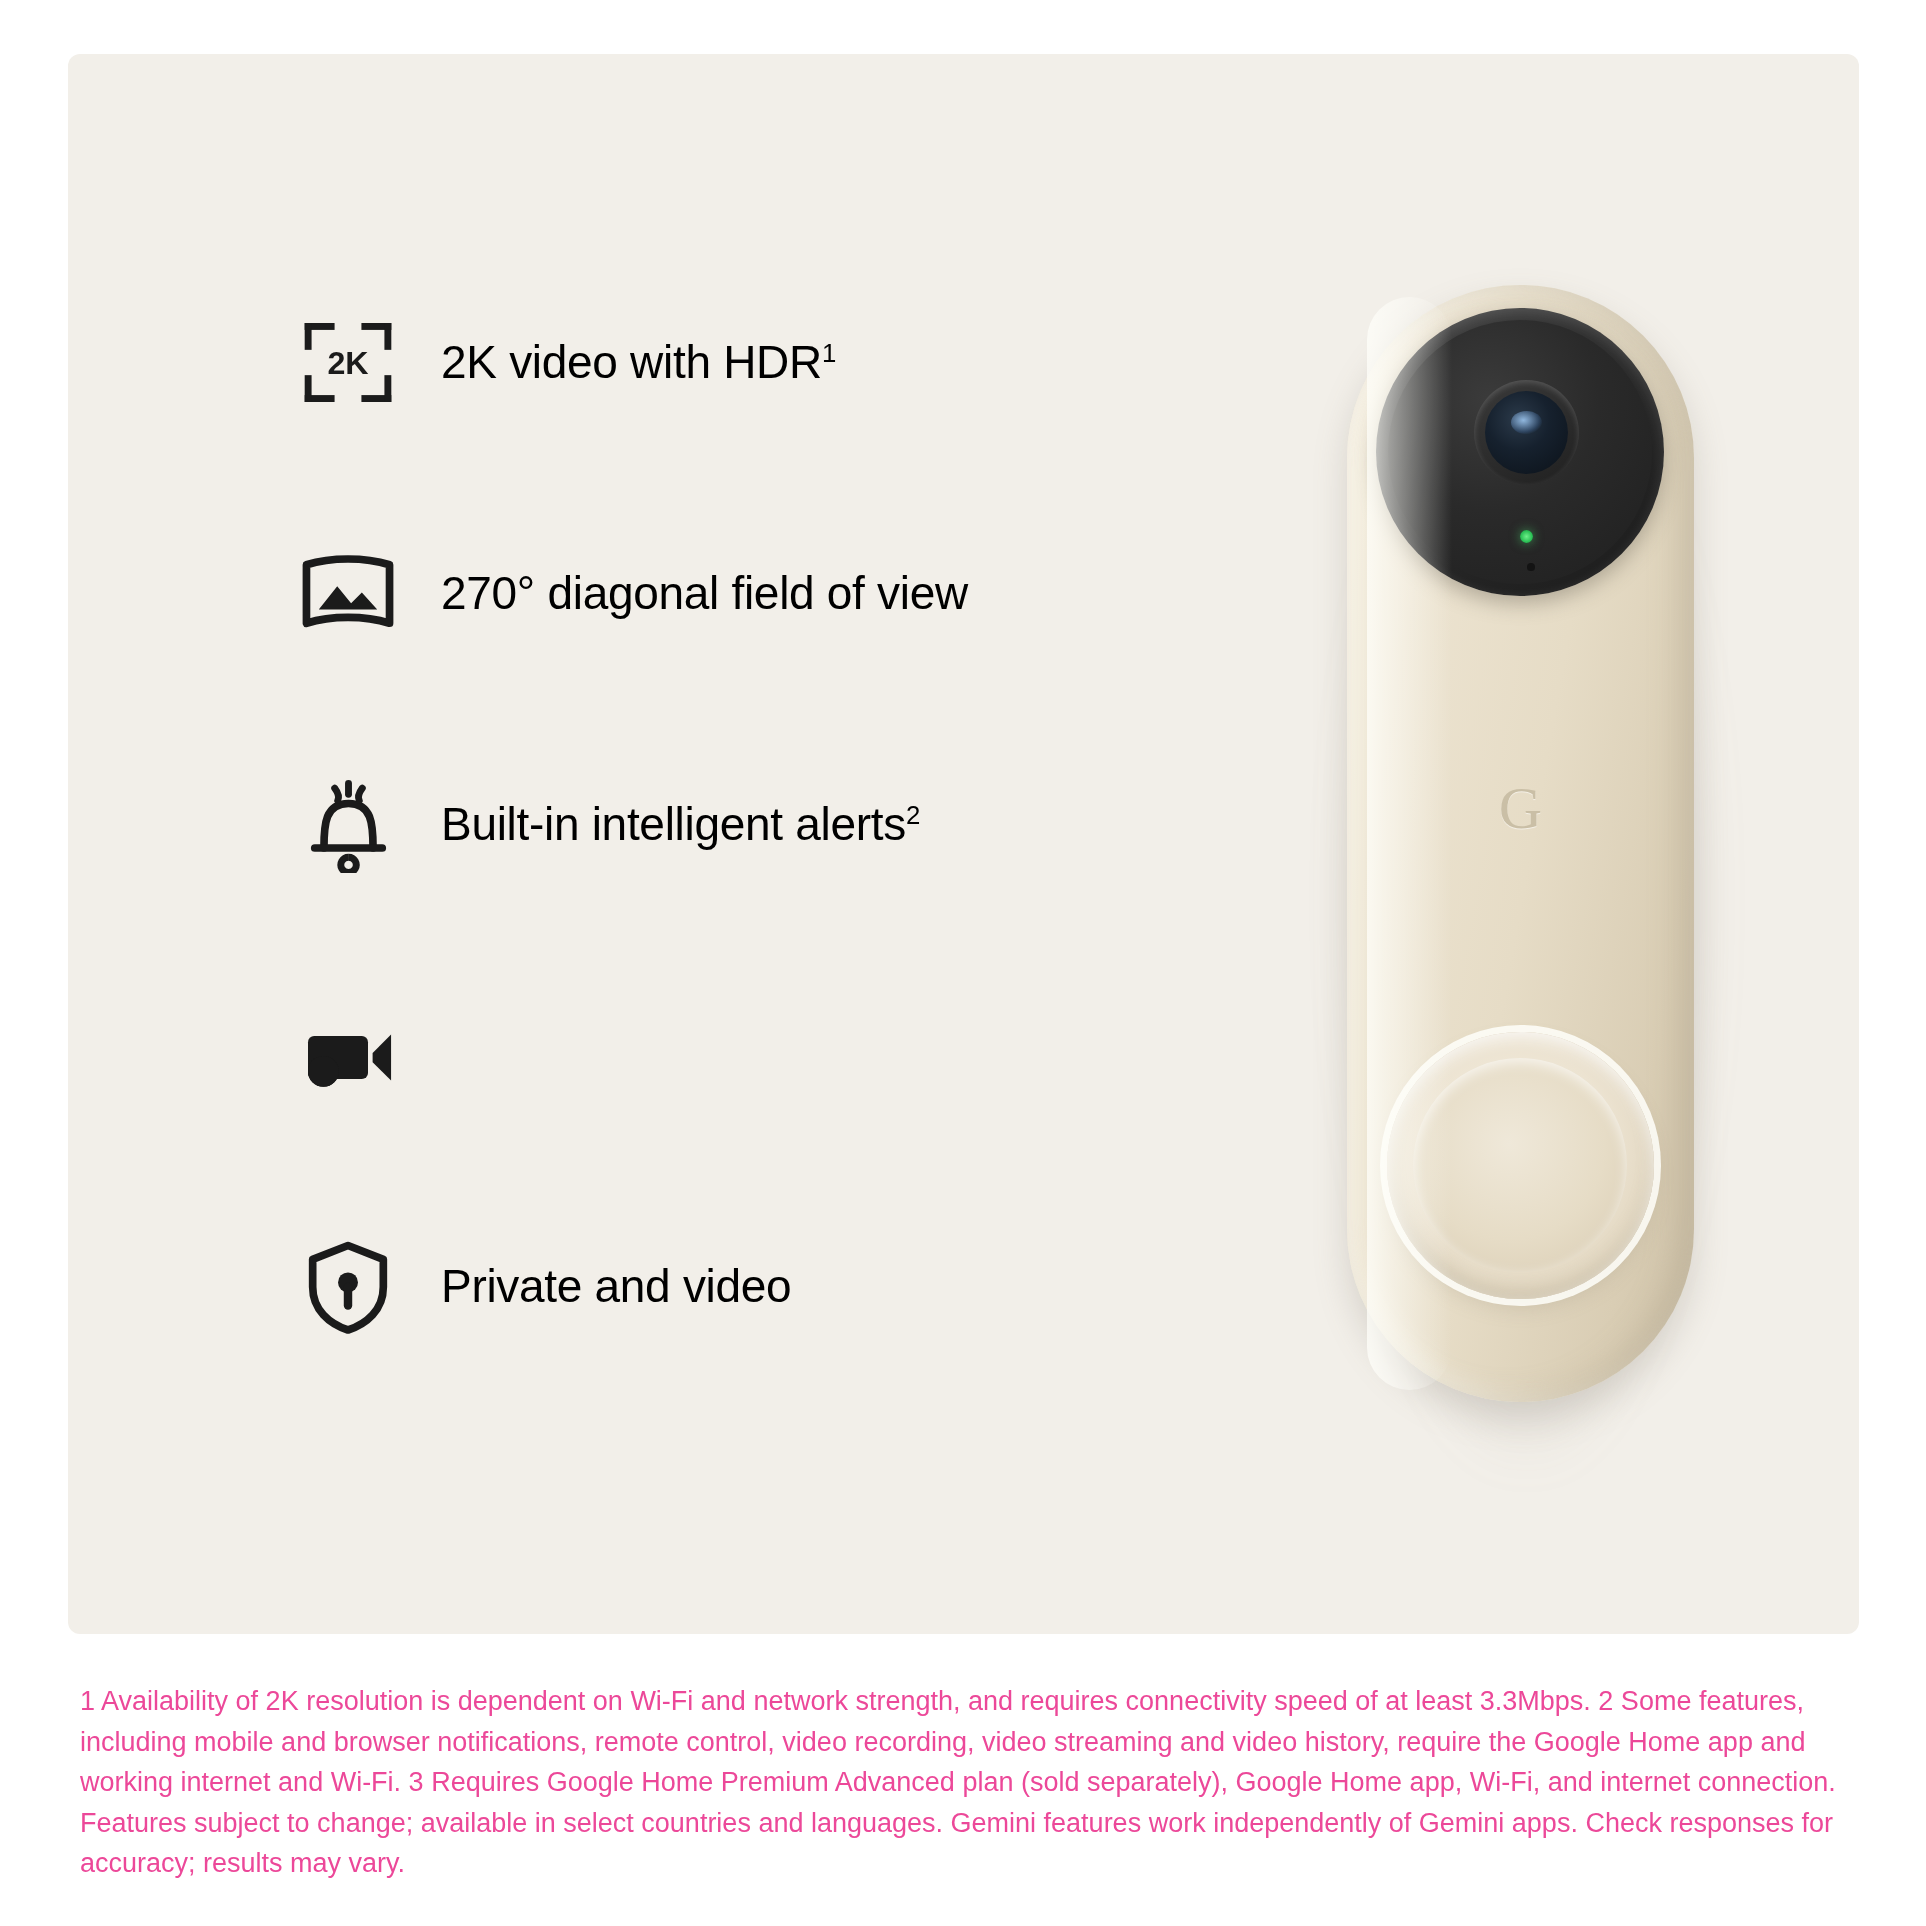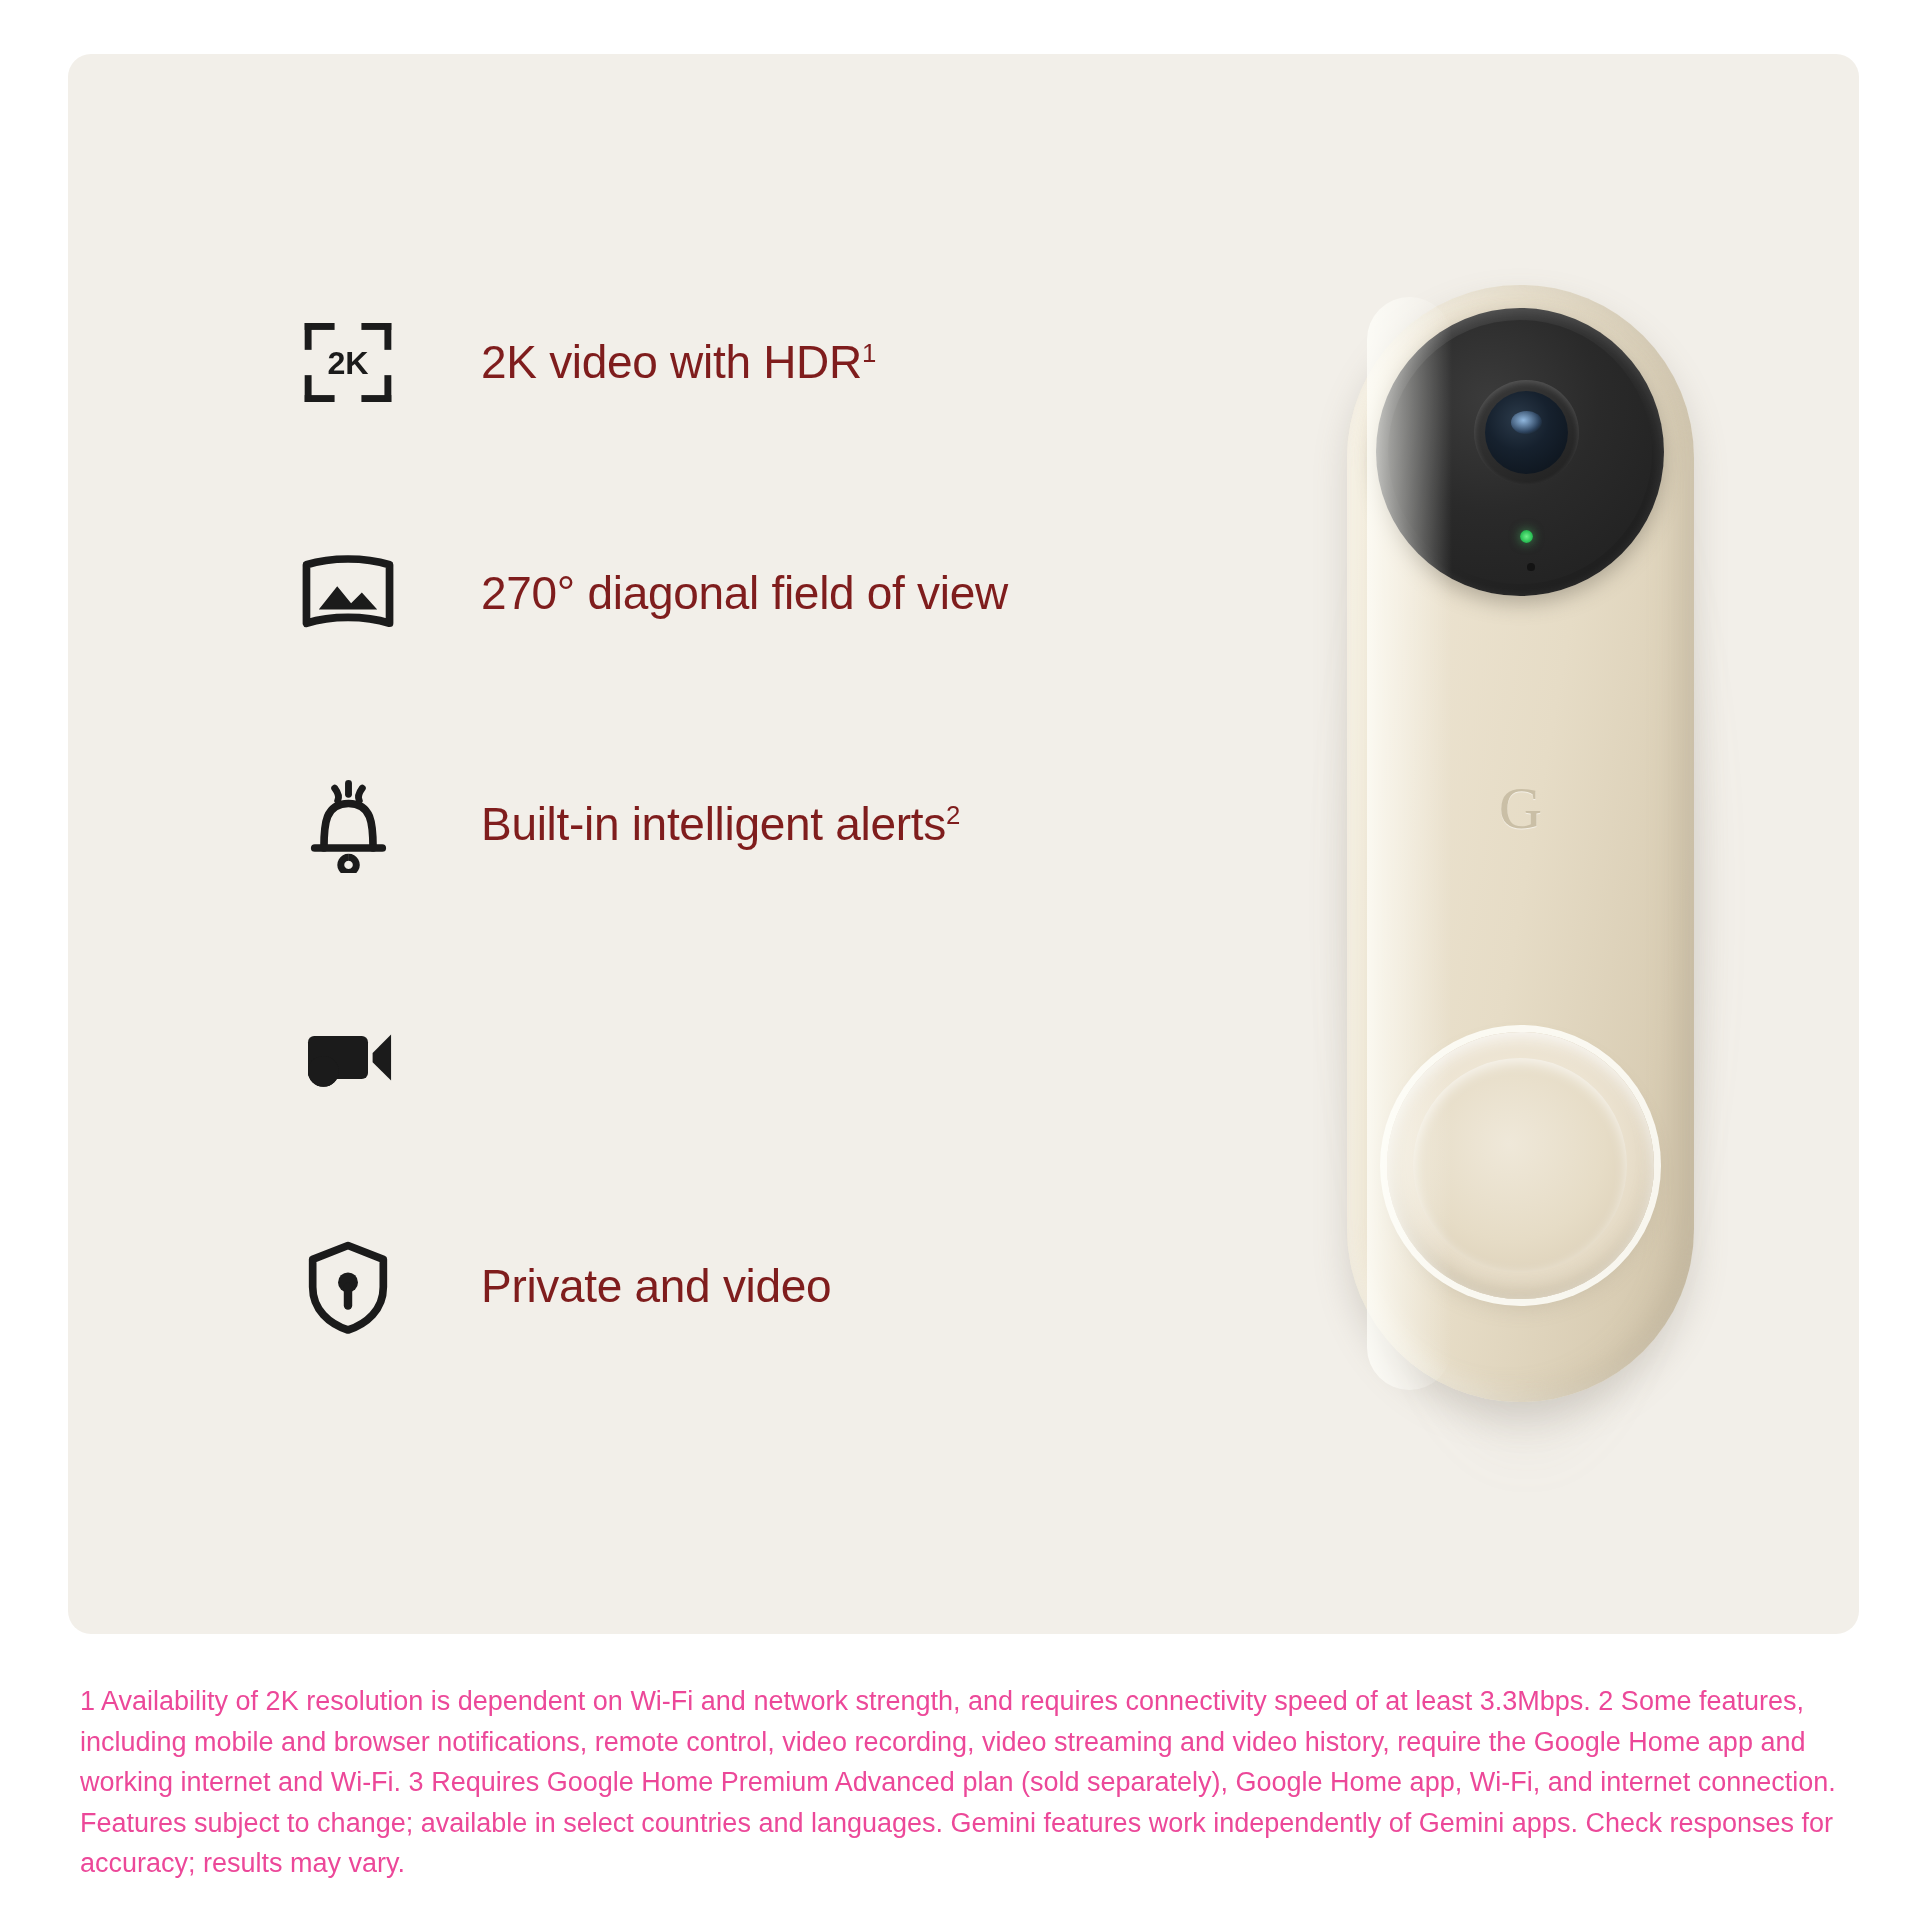--- a/index.html
+++ b/index.html
@@ -20,21 +20,21 @@
     background: #ffffff;
     box-sizing: border-box;
   }
   .card {
     position: absolute;
     left: 68px;
     top: 54px;
     width: 1791px;
     height: 1580px;
     background: #f2efe9;
-    border-radius: 23px;
+    border-radius: 12px;
     box-sizing: border-box;
     overflow: hidden;
   }
   .features {
     position: absolute;
     left: 223px;
     top: 193px;
     width: 986px;
   }
   .feature-row {
@@ -47,24 +47,24 @@
     min-width: 114px;
     height: 114px;
     display: flex;
     align-items: center;
     justify-content: center;
   }
   .feature-icon svg {
     display: block;
   }
   .feature-label {
-    margin-left: 76px;
+    margin-left: 36px;
     font-size: 46px;
     line-height: 1.2;
-    color: #7f1d1d;
+    color: #000000;
     letter-spacing: -0.3px;
     font-weight: 400;
     white-space: nowrap;
   }
   .feature-label sup {
     font-size: 0.56em;
     vertical-align: super;
     line-height: 0;
   }
 

